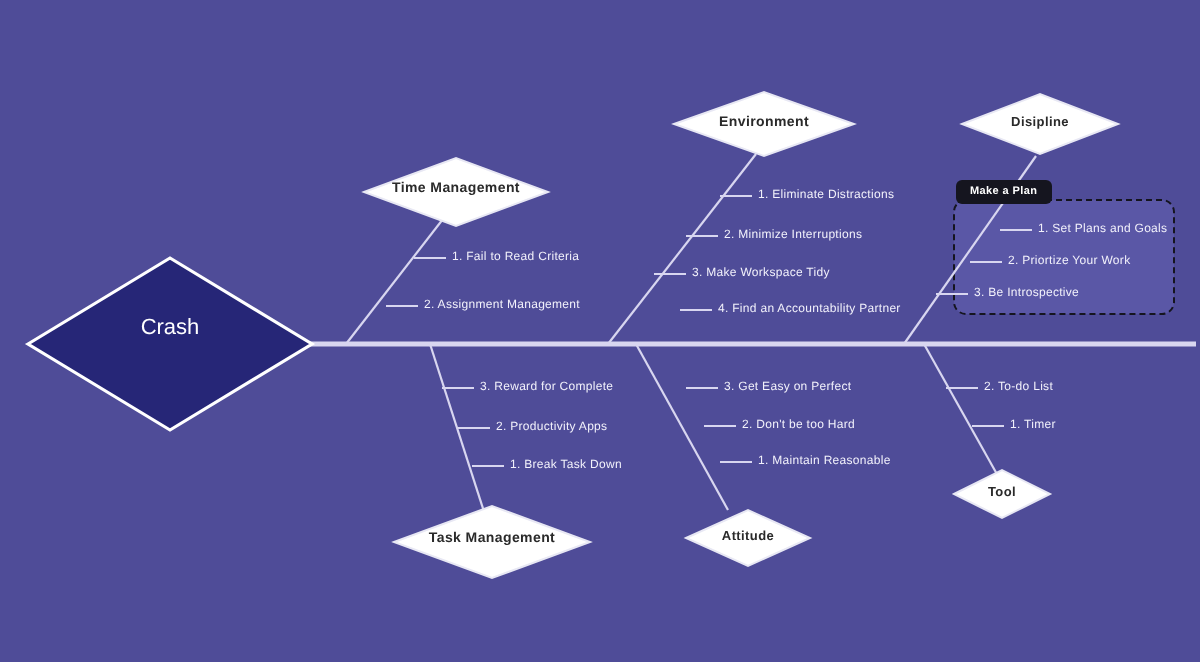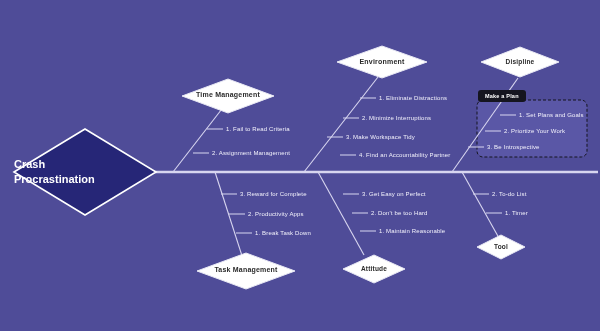--- a/index.html
+++ b/index.html
@@ -27,21 +27,22 @@
     color: #2a2a2a;
     font-weight: bold;
     text-align: center;
     white-space: nowrap;
     pointer-events: none;
     letter-spacing: 0.2px;
   }
   .head-label {
     position: absolute;
     color: #ffffff;
-    font-weight: bold;
+    font-weight: normal;
+    text-align: center;
     white-space: nowrap;
     line-height: 1.35;
     pointer-events: none;
   }
   .cause-label {
     position: absolute;
     color: #f2f1fb;
     font-size: 6px;
     white-space: nowrap;
     letter-spacing: 0.15px;
@@ -104,21 +105,20 @@
 
     <line x1="462" y1="172" x2="499" y2="238" stroke="#d8d6f0" stroke-width="1.1"></line>
     <line x1="473" y1="194" x2="489" y2="194" stroke="#d8d6f0" stroke-width="1"></line>
     <line x1="486" y1="213" x2="502" y2="213" stroke="#d8d6f0" stroke-width="1"></line>
     <polygon points="477,247 501,235 525,247 501,259" fill="#ffffff" stroke="#e8e8f4" stroke-width="1"></polygon>
 
   </svg>
 
   <div class="head-label" style="left:14px; top:157px; width:142px; font-size:11px;">
     <div>Crash</div>
-    <div>Procrastination</div>
   </div>
 
   <div class="node-label" style="left:182px; top:91px; width:92px; font-size:7px;">Time Management</div>
 
   <div class="node-label" style="left:337px; top:58px; width:90px; font-size:7px;">Environment</div>
 
   <div class="node-label" style="left:481px; top:58px; width:78px; font-size:6.5px;">Disipline</div>
 
   <div class="node-label" style="left:197px; top:266px; width:98px; font-size:7px;">Task Management</div>
 

